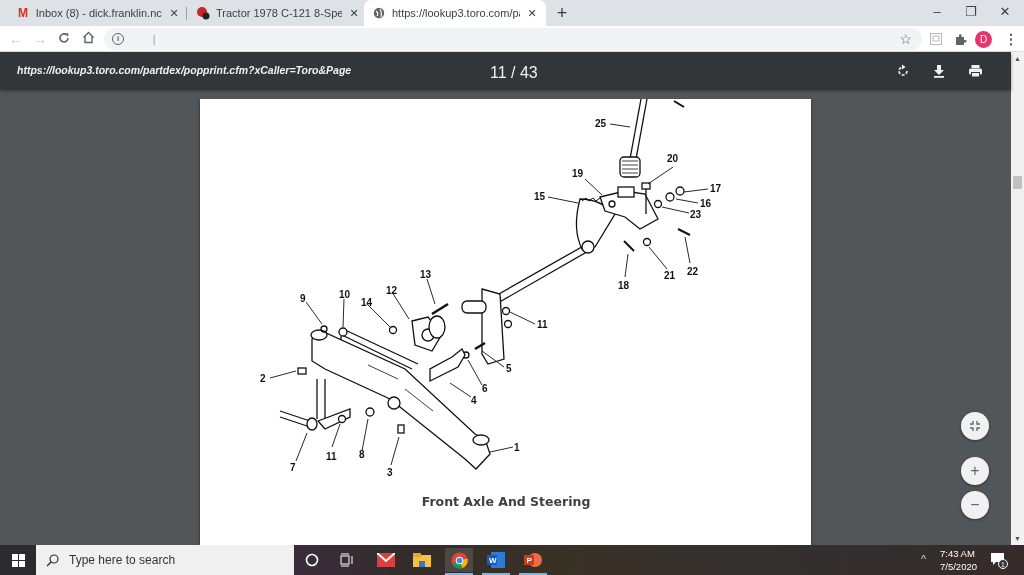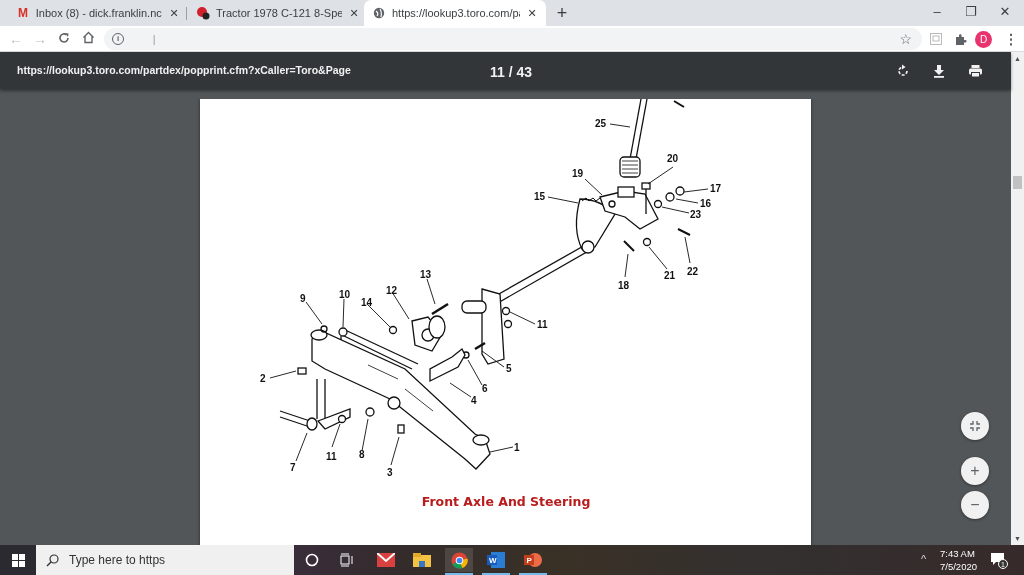--- a/index.html
+++ b/index.html
@@ -24,28 +24,28 @@
   .omnibox .info { width: 12px; height: 12px; border: 1.3px solid #5f6368; border-radius: 50%; font-size: 8px; line-height: 10px; text-align: center; color: #5f6368; font-weight: bold; margin-right: 5px; }
   .omnibox .scheme { color: #5f6368; margin-right: 6px; margin-top: 39px; }
   .omnibox .pipe { color: #9aa0a6; margin-right: 6px; }
   .star { position: absolute; right: 10px; top: 3px; font-size: 14px; color: #5f6368; }
   .ext-ico { position: absolute; top: 5px; width: 16px; height: 16px; display: flex; align-items: center; justify-content: center; }
   .profile { position: absolute; left: 975px; top: 5px; width: 17px; height: 17px; border-radius: 50%; background: #e8336d; color: #fff; font-size: 10px; text-align: center; line-height: 17px; }
   .kebab { position: absolute; left: 1004px; top: 5px; width: 10px; height: 16px; text-align: center; font-size: 14px; line-height: 16px; color: #5f6368; font-weight: bold; }
 
   
   .pdfbar { position: absolute; left: 0; top: 52px; width: 1011px; height: 37px; background: #323639; box-shadow: 0 2px 3px rgba(0,0,0,.4); z-index: 3; }
-  .pdf-title { position: absolute; left: 17px; top: 12px; font-size: 10.5px; font-weight: bold; color: #f1f1f1; }
-  .pdf-page { position: absolute; left: 490px; top: 12px; font-size: 14px; font-weight: bold; color: #f1f1f1; }
+  .pdf-title { position: absolute; left: 17px; top: 12px; font-size: 10.5px; font-weight: bold; color: #f1f1f1; font-style: italic; }
+  .pdf-page { position: absolute; left: 490px; top: 12px; font-size: 16px; font-weight: normal; color: #f1f1f1; }
   .pdf-btn { position: absolute; top: 9px; width: 20px; height: 20px; display: flex; align-items: center; justify-content: center; }
 
   
   .viewer { position: absolute; left: 0; top: 99px; width: 1011px; height: 456px; background: #525659; overflow: hidden; }
   .page { position: absolute; left: 200px; top: 0; width: 611px; height: 470px; background: #fff; box-shadow: 0 0 3px rgba(0,0,0,.5); }
-  .caption { position: absolute; left: 0; width: 612px; top: 395px; text-align: center; font-family: "DejaVu Sans", sans-serif; font-weight: bold; font-size: 12.5px; color: #b91c1c; }
+  .caption { position: absolute; left: 0; width: 612px; top: 395px; text-align: center; font-family: "DejaVu Sans", sans-serif; font-weight: bold; font-size: 12.5px; color: #404040; }
   .diagram { position: absolute; left: 0; top: 0; width: 611px; height: 390px; }
   .diagram text { font-family: "Liberation Sans", sans-serif; font-weight: bold; font-size: 10px; fill: #111; }
 
   .zoomctl { position: absolute; left: 961px; width: 28px; height: 28px; border-radius: 50%; background: #f1f1f1; box-shadow: 0 1px 3px rgba(0,0,0,.4); display: flex; align-items: center; justify-content: center; color: #5f6368; font-size: 16px; }
 
   
   .vscroll { position: absolute; left: 1011px; top: 52px; width: 13px; height: 493px; background: #f1f1f1; }
   .vscroll .arrow { position: absolute; left: 0; width: 13px; height: 13px; text-align: center; font-size: 7px; color: #505050; line-height: 13px; }
   .vscroll .thumb { position: absolute; left: 2px; top: 124px; width: 9px; height: 13px; background: #c1c1c1; }
 
@@ -316,21 +316,21 @@
         <rect x="7" y="0" width="6" height="6" fill="#fff"></rect>
         <rect x="0" y="7" width="6" height="6" fill="#fff"></rect>
         <rect x="7" y="7" width="6" height="6" fill="#fff"></rect>
       </svg>
   </div>
   <div class="searchbox">
     <svg class="mag" width="13" height="13" viewBox="0 0 13 13">
         <circle cx="8" cy="5" r="4" stroke="#333" stroke-width="1.2" fill="none"></circle>
         <line x1="5" y1="8" x2="1" y2="12" stroke="#333" stroke-width="1.4"></line>
       </svg>
-    <span>Type here to https</span>
+    <span>Type here to search</span>
   </div>
   <div class="tb-icon" style="left:298px;">
     <svg width="14" height="14">
         <circle cx="7" cy="7" r="5.5" stroke="#fff" stroke-width="1.6" fill="none"></circle>
       </svg>
   </div>
   <div class="tb-icon" style="left:333px;">
     <svg width="14" height="14">
         <rect x="1" y="3" width="8" height="8" stroke="#fff" fill="none"></rect>
         <line x1="1" y1="1" x2="9" y2="1" stroke="#fff"></line>

